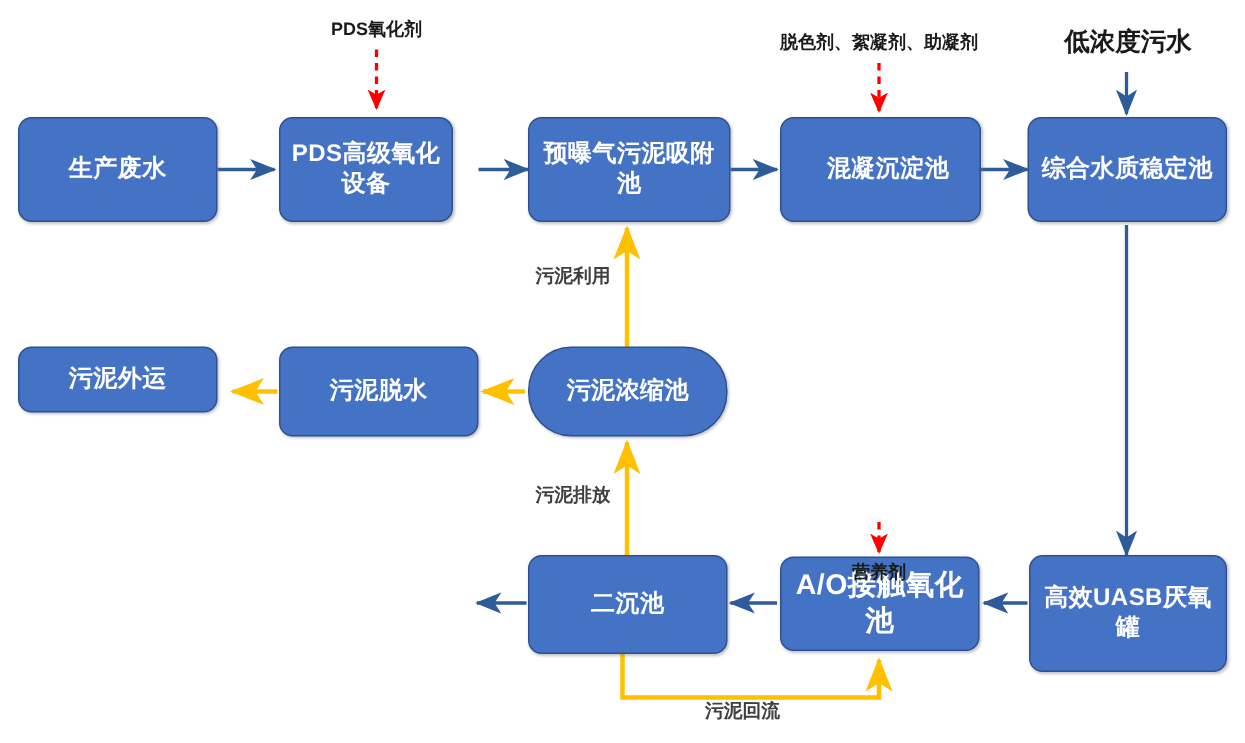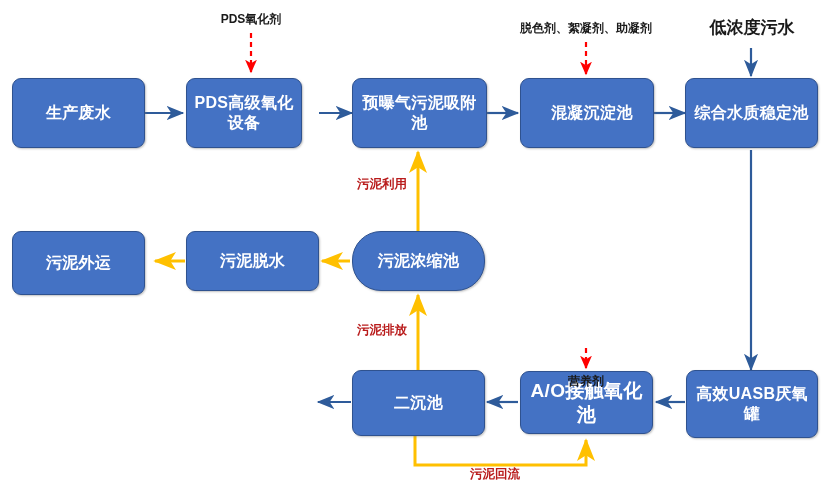--- a/index.html
+++ b/index.html
@@ -36,21 +36,21 @@
     position:absolute;
     color:#1a1a1a;
     font-size:12px;
     font-weight:bold;
     white-space:nowrap;
     text-align:center;
   }
   .caption.big{font-size:17px;}
   .edge-label{
     position:absolute;
-    color:#b91c1c;
+    color:#404040;
     font-size:12.5px;
     font-weight:bold;
     white-space:nowrap;
   }
 </style>
 </head>
 <body>
 
 <div id="stage">
 
@@ -111,42 +111,42 @@
   </div>
 
   <div class="node" style="left:520px;top:78px;width:134px;height:70px;padding-left:16px;">
     <span>混凝沉淀池</span>
   </div>
 
   <div class="node" style="left:685px;top:78px;width:133px;height:70px;">
     <span>综合水质稳定池</span>
   </div>
 
-  <div class="node" style="left:12px;top:231px;width:133px;height:64px;">
+  <div class="node" style="left:12px;top:231px;width:133px;height:44px;">
     <span>污泥外运</span>
   </div>
 
   <div class="node" style="left:186px;top:231px;width:133px;height:60px;">
     <span>污泥脱水</span>
   </div>
 
   <div class="node" style="left:352px;top:231px;width:133px;height:60px;border-radius:29px;">
     <span>污泥浓缩池</span>
   </div>
 
 
   <div class="node" style="left:352px;top:370px;width:133px;height:66px;">
     <span>二沉池</span>
   </div>
 
   <div class="node small" style="left:520px;top:371px;width:133px;height:63px;">
     <span>A/O接触氧化池</span>
   </div>
 
-  <div class="node" style="left:686px;top:370px;width:132px;height:68px;">
+  <div class="node" style="left:686px;top:370px;width:132px;height:78px;">
     <span>高效UASB厌氧罐</span>
   </div>
 
   <div class="caption" style="left:191px;top:11px;width:120px;">
     <span>PDS氧化剂</span>
   </div>
 
   <div class="caption" style="left:496px;top:20px;width:180px;">
     <span>脱色剂、絮凝剂、助凝剂</span>
   </div>

